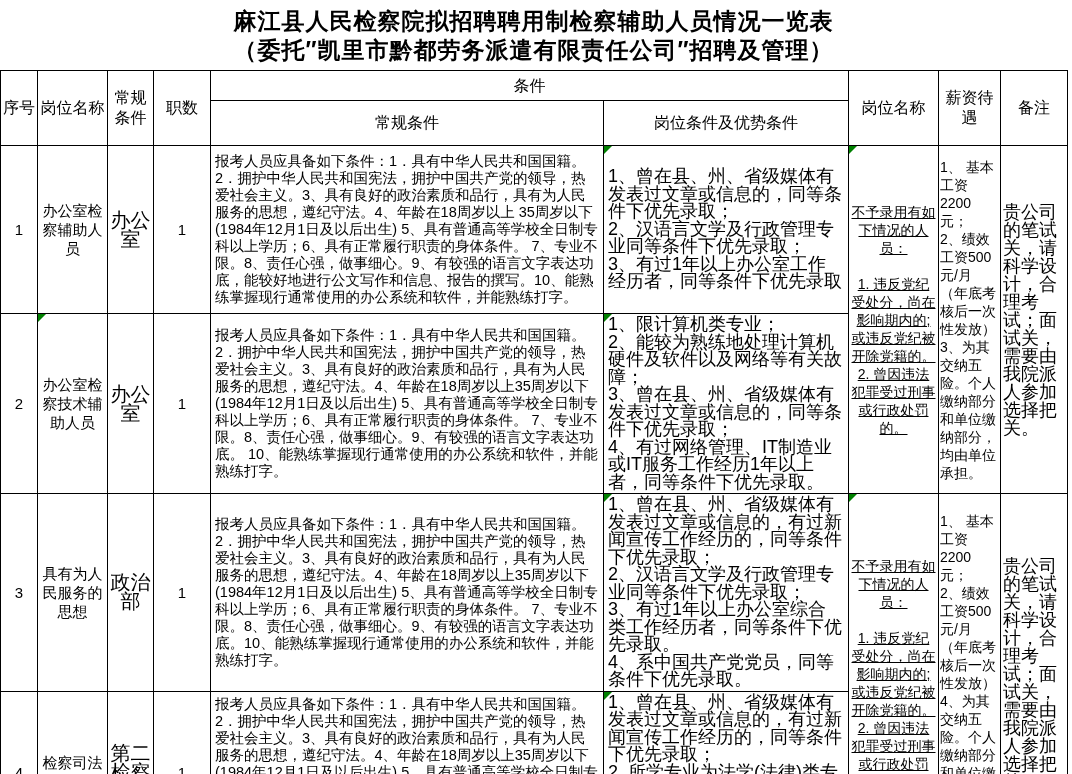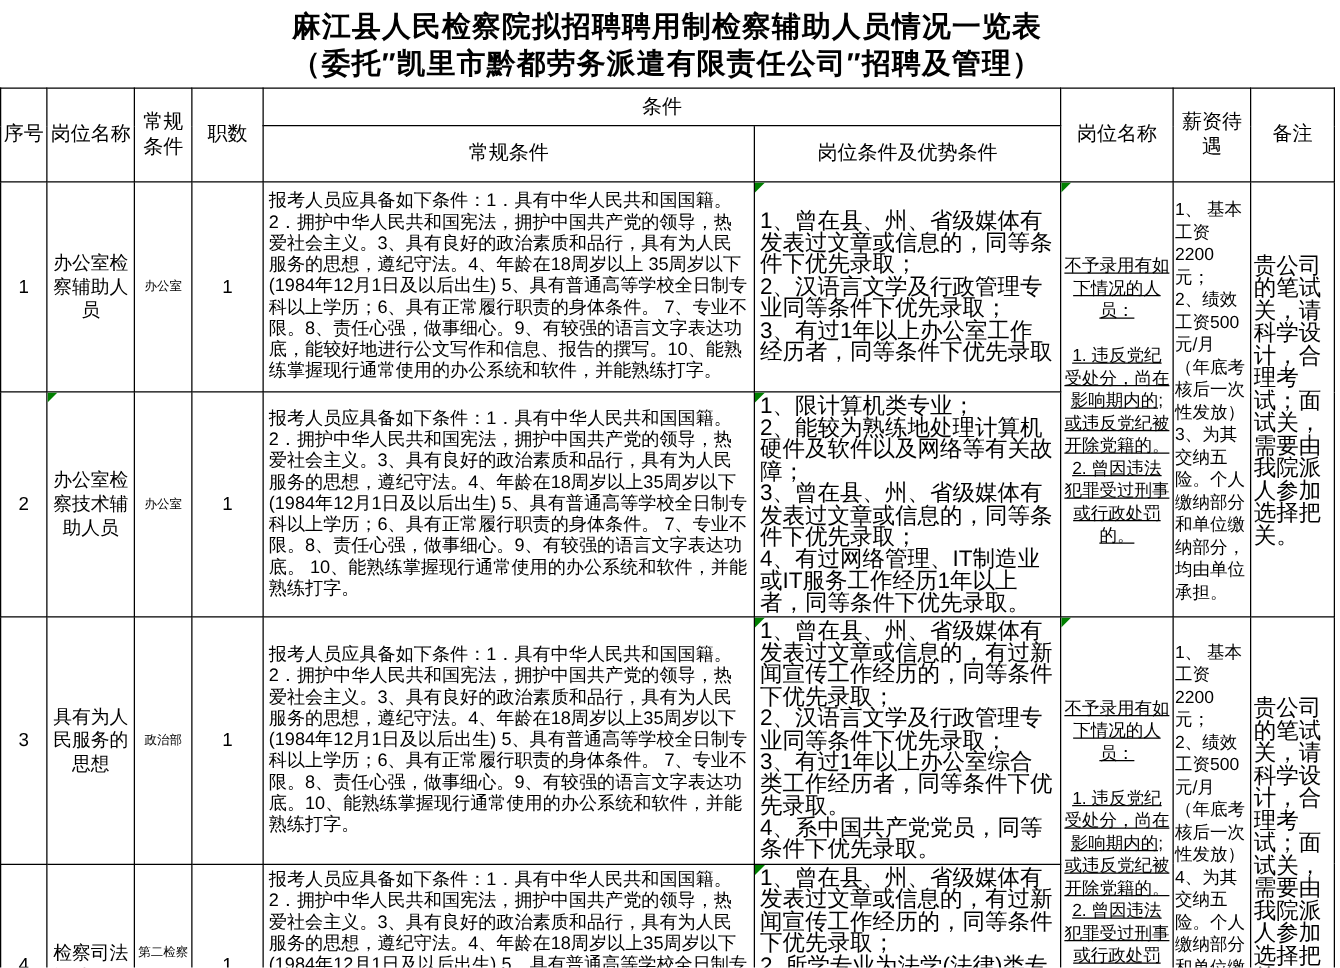--- a/index.html
+++ b/index.html
@@ -21,21 +21,21 @@
   col.c-pos{width:70px}
   col.c-dept{width:46px}
   col.c-cnt{width:57px}
   col.c-gen{width:393px}
   col.c-spec{width:245px}
   col.c-ban{width:90px}
   col.c-sal{width:62px}
   col.c-rem{width:67px}
   .hdr{font-size:16px;text-align:center;line-height:20px;padding:1px 2px;}
   .center-cell{text-align:center;font-size:15px;line-height:19px;padding:1px 2px;}
-  .dept-cell{font-size:10px;letter-spacing:0;}
+  .dept-cell{font-size:20px;letter-spacing:0;}
   .num-cell{font-size:15px;}
   .gen-cell{
     font-size:14.5px;line-height:17px;text-align:left;padding:2px 4px;margin-top:17px;
   }
   .spec-cell{
     font-size:18px;line-height:17.5px;text-align:left;padding:2px 4px;
     white-space:pre-wrap;
   }
   .ban-cell{
     font-size:14px;line-height:18px;text-align:center;padding:1px 2px;

